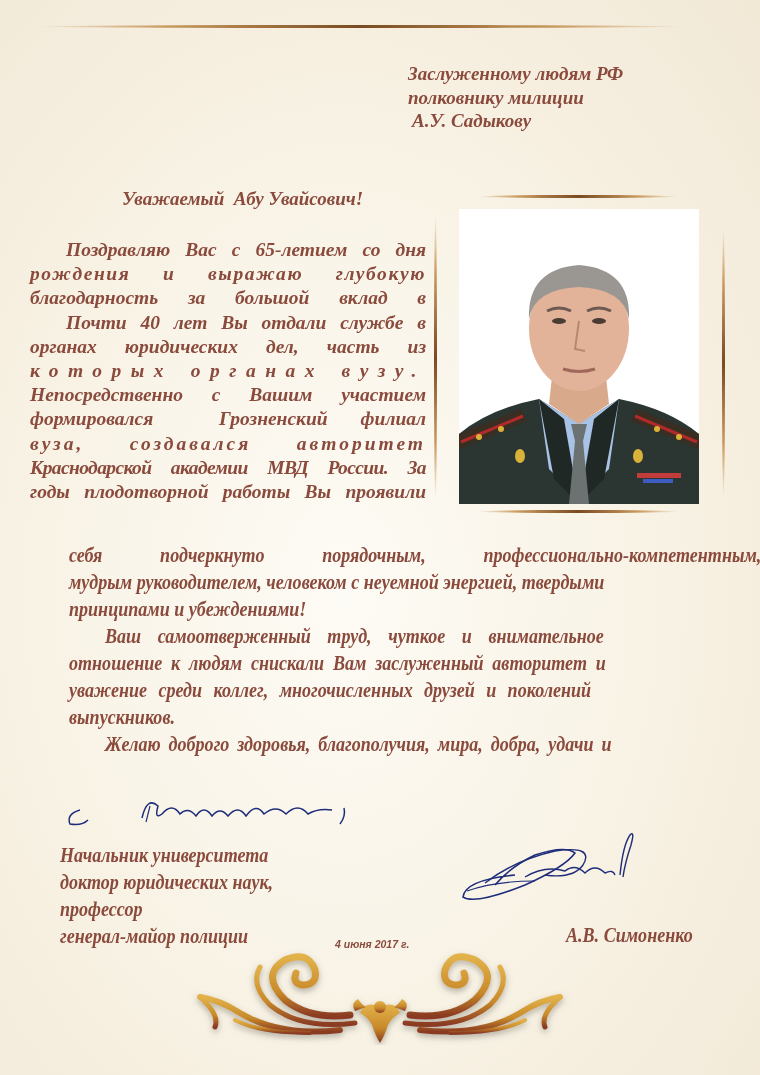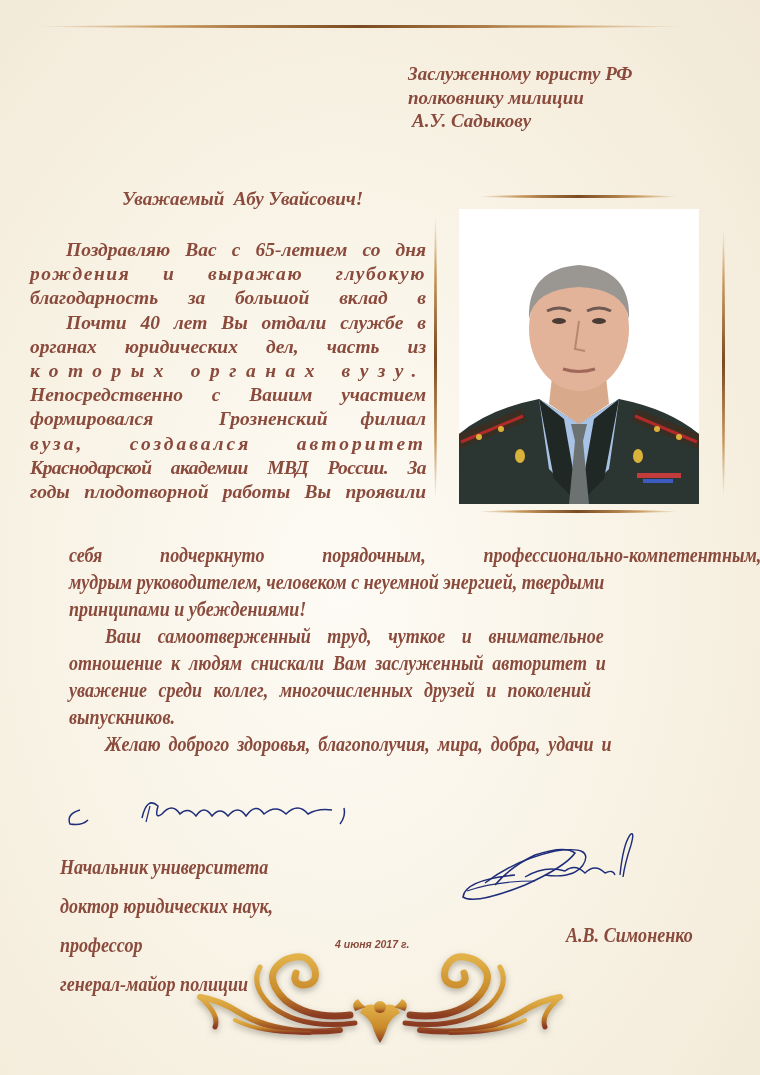--- a/index.html
+++ b/index.html
@@ -28,32 +28,32 @@
   .body-narrow p, .body-wide p { margin: 0; }
   .indent { text-indent: 36px; }
   .spaced { letter-spacing: 9.5px; }
   .body-wide {
     left: 45px; top: 542px; width: 694px; font-size: 21px; line-height: 27px; text-align: justify;
     font-family: "Liberation Sans Narrow", "Liberation Serif", serif;
     margin-left: 24px;
   }
   .narrowtxt { display: inline-block; transform: scaleX(0.86); transform-origin: left; width: 116%; }
   .sign-block { left: 60px; top: 842px; font-size: 21px; line-height: 27px; }
-  .sign-block div { white-space: nowrap; margin-top: 12px; }
+  .sign-block div { white-space: nowrap; }
   .signer-name { left: 566px; top: 923px; font-size: 21px; white-space: nowrap; }
   .date { left: 335px; top: 938px; font-family: "Liberation Sans", sans-serif; font-size: 10.5px; font-style: italic; font-weight: bold; white-space: nowrap; }
   .photo-frame { left: 459px; top: 209px; width: 240px; height: 295px; background: #fff; overflow: hidden; }
 </style>
 </head>
 <body>
 
 <div class="hline" style="left:35px; top:25px; width:650px;"></div>
 
 <div class="abs it addressee">
-  <div>Заслуженному юристу РФ</div>
+  <div>Заслуженному людям РФ</div>
   <div>полковнику милиции</div>
   <div style="padding-left:4px;"> А.У. Садыкову</div>
 </div>
 
 <div class="hline" style="left:478px; top:195px; width:200px;"></div>
 <div class="hline" style="left:478px; top:510px; width:200px;"></div>
 <div class="vline" style="left:434px; top:215px; height:285px;"></div>
 <div class="vline" style="left:722px; top:228px; height:270px;"></div>
 
 <div class="abs photo-frame">

